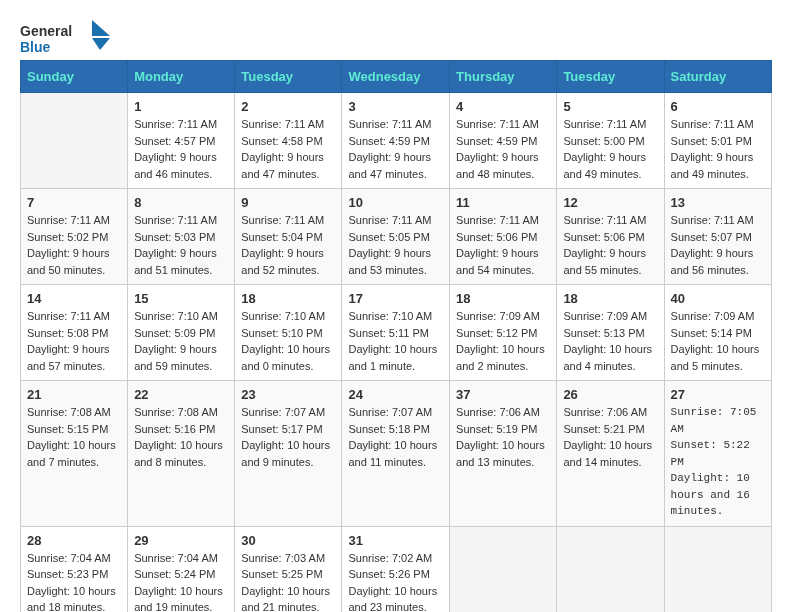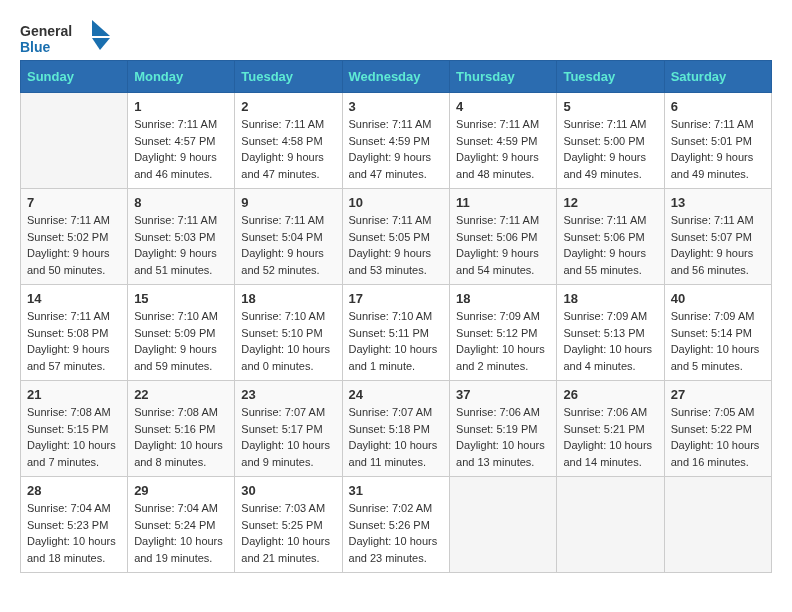--- a/index.html
+++ b/index.html
@@ -262,21 +262,21 @@
 Daylight: 10 hours and 13 minutes.</div>
         </td>
         <td>
           <div class="day-number">26</div>
           <div class="day-info" style="white-space: pre-line;">Sunrise: 7:06 AM
 Sunset: 5:21 PM
 Daylight: 10 hours and 14 minutes.</div>
         </td>
         <td>
           <div class="day-number">27</div>
-          <div class="day-info" style="white-space: pre-line;">Sunrise: 7:05 AM
+          <div class="day-info" style="white-space: pre-line; font-family: Liberation Mono, monospace;">Sunrise: 7:05 AM
 Sunset: 5:22 PM
 Daylight: 10 hours and 16 minutes.</div>
         </td>
       </tr>
       <tr>
         <td>
           <div class="day-number">28</div>
           <div class="day-info" style="white-space: pre-line;">Sunrise: 7:04 AM
 Sunset: 5:23 PM
 Daylight: 10 hours and 18 minutes.</div>

